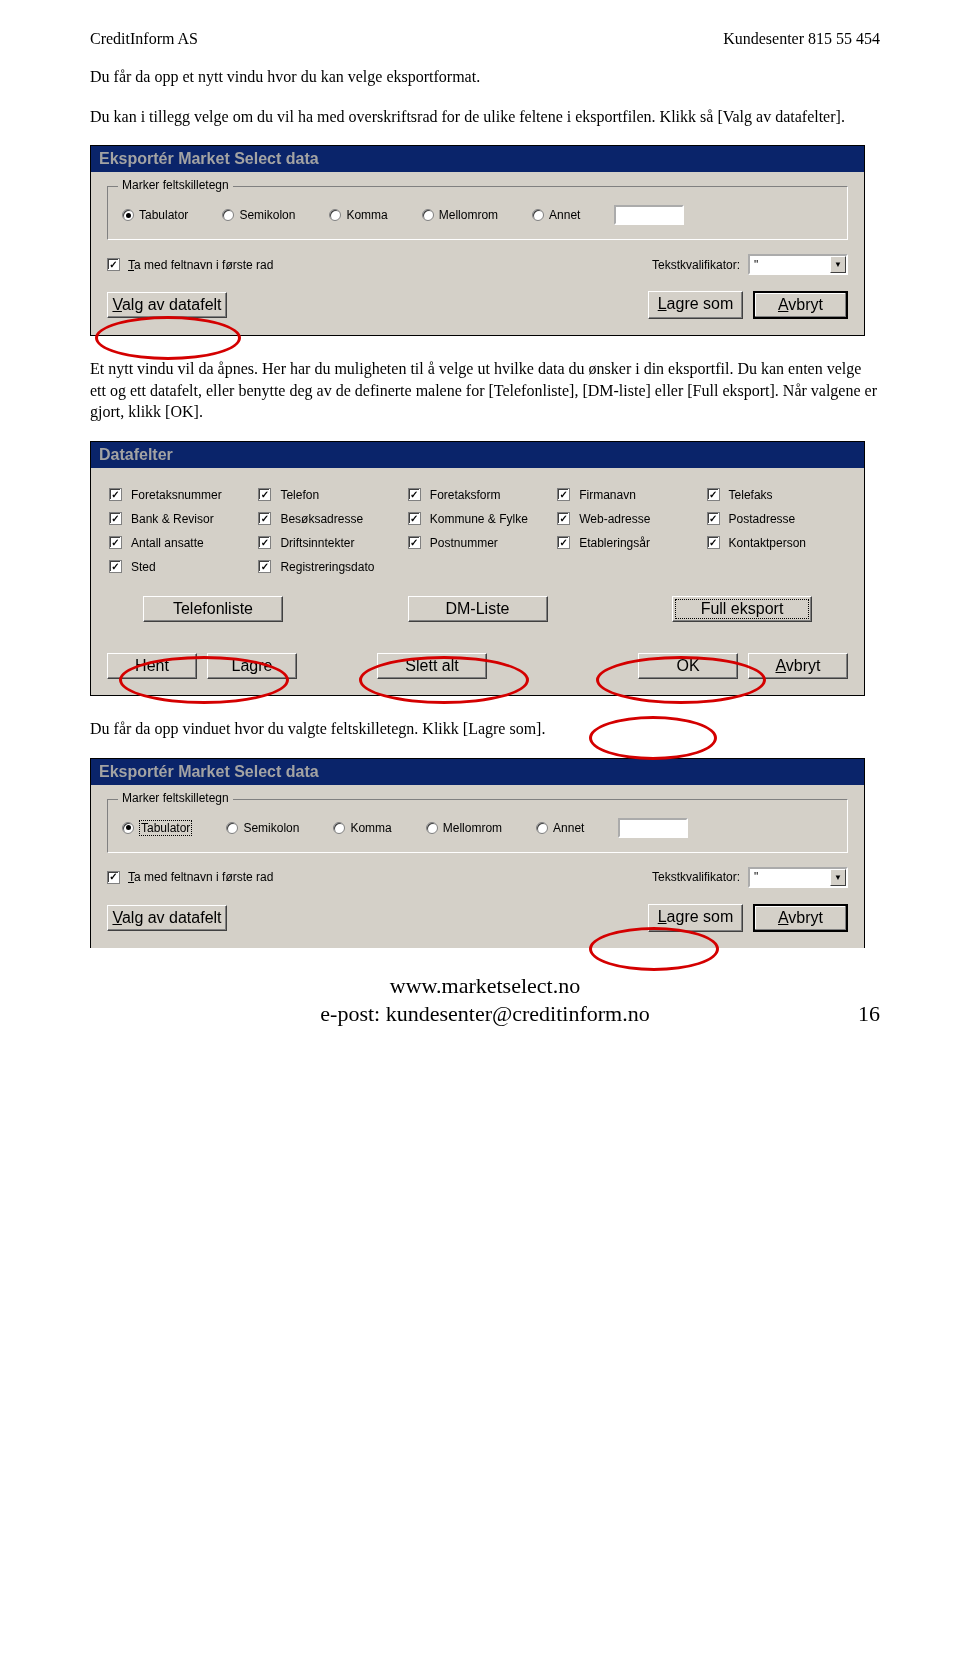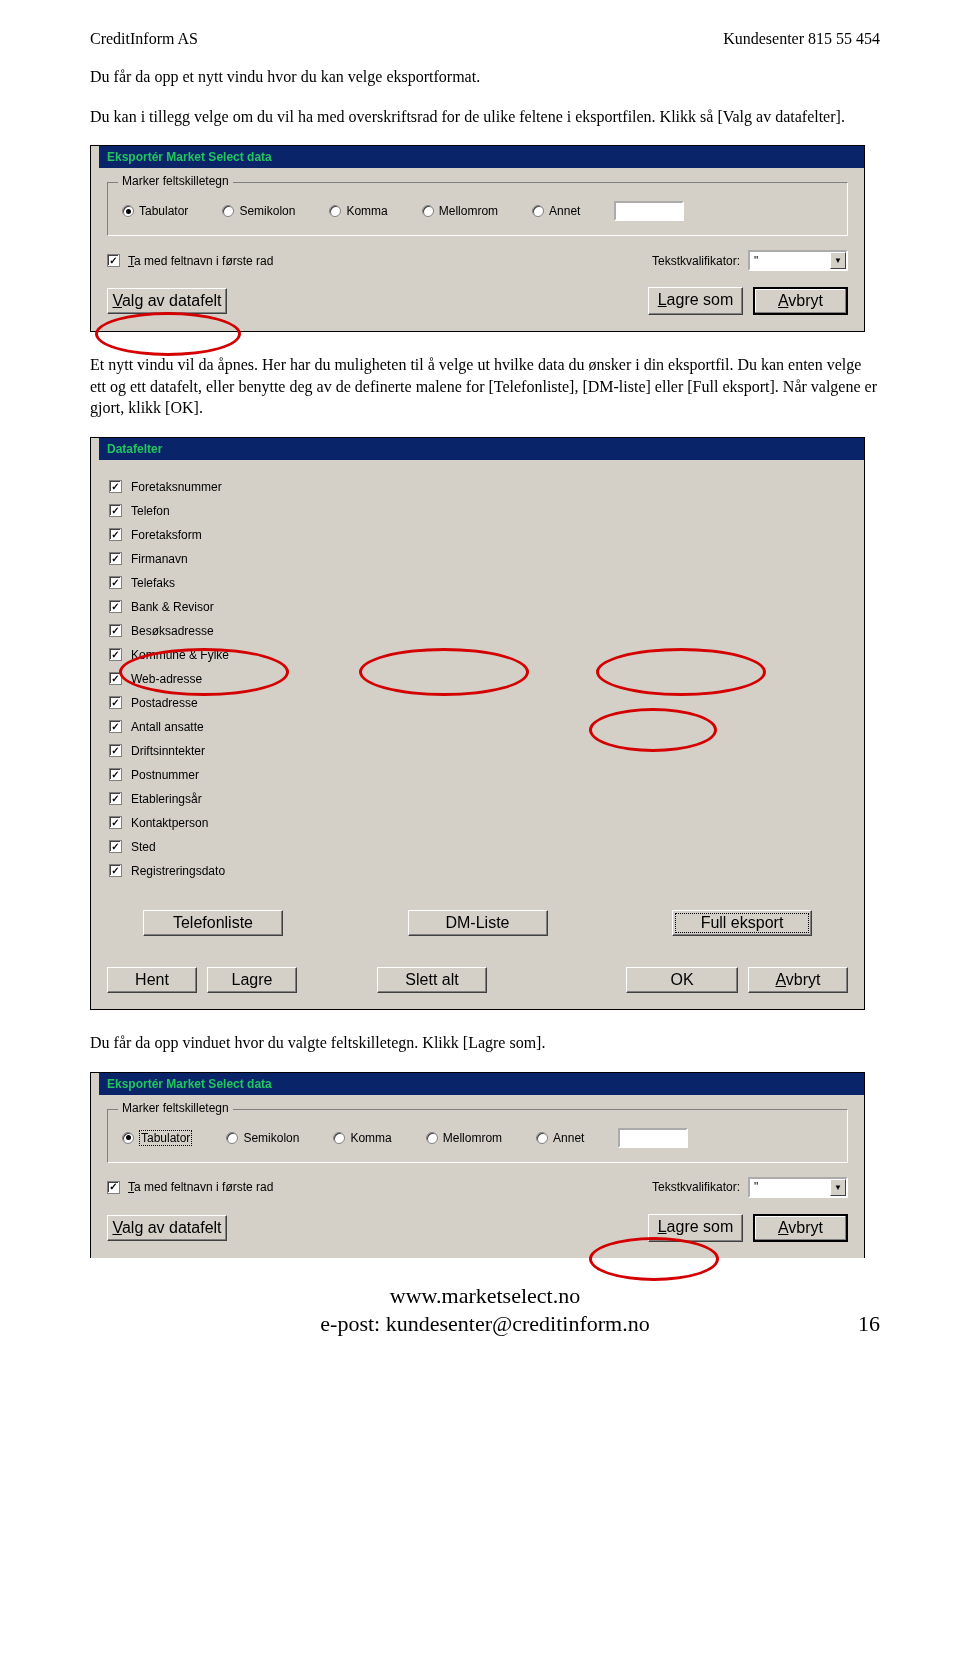--- a/index.html
+++ b/index.html
@@ -30,25 +30,24 @@
     border: 1px solid #000;
     width: 775px;
     margin: 6px 0 22px 0;
   }
   .dialog.short {
     border-bottom: none;
     margin-bottom: 0;
   }
   .titlebar {
     background: #0a246a;
-    color: #22c55e;
+    color: #a3a3a3;
     font-weight: bold;
     padding: 4px 8px;
-    font-size: 12px;
-    margin-left: 8px;
+    font-size: 16px;
   }
   .dlg-body {
     padding: 14px 16px 16px 16px;
     position: relative;
   }
   .groupbox {
     border: 1px solid #808080;
     border-right-color: #fff;
     border-bottom-color: #fff;
     position: relative;
@@ -116,21 +115,21 @@
     display: inline-block;
   }
   .btn.focus { outline: 1px dotted #000; outline-offset: -4px; }
   .btn.def { border: 2px solid #000; box-shadow: inset -1px -1px 0 #808080, inset 1px 1px 0 #fff; }
   .btn-row-export { display: flex; justify-content: space-between; align-items: center; }
   .btn-row-export .right { display: flex; gap: 10px; }
   .btn.w-valg { width: 120px; }
   .btn.w-med { width: 95px; }
   .datagrid {
     display: grid;
-    grid-template-columns: 1fr;
+    grid-template-columns: 1fr 1fr 1fr 1fr 1fr;
     column-gap: 10px;
     row-gap: 10px;
     margin: 6px 2px 16px 2px;
   }
   .ditem { display:flex; align-items:center; gap: 9px; }
   .preset-row {
     display: flex; justify-content: space-between;
     margin: 22px 36px 0 36px;
   }
   .preset-row .btn { width: 140px; }
@@ -312,21 +311,21 @@
         <div class="btn">DM-Liste</div>
         <div class="btn focus">Full eksport</div>
       </div>
 
       <div class="bottom-row">
         <div class="btn">Hent</div>
         <div class="btn">Lagre</div>
         <div class="spacer"></div>
         <div class="btn" style="width:110px">Slett alt</div>
         <div style="flex:1"></div>
-        <div class="btn" style="width:112px">OK</div>
+        <div class="btn" style="width:100px">OK</div>
         <div class="btn" style="width:100px"><u>A</u>vbryt</div>
       </div>
 
       <div class="ellipse" style="left:28px;top:188px;width:170px;height:48px"></div>
       <div class="ellipse" style="left:268px;top:188px;width:170px;height:48px"></div>
       <div class="ellipse" style="left:505px;top:188px;width:170px;height:48px"></div>
       <div class="ellipse" style="left:498px;top:248px;width:128px;height:44px"></div>
     </div>
   </div>
 

